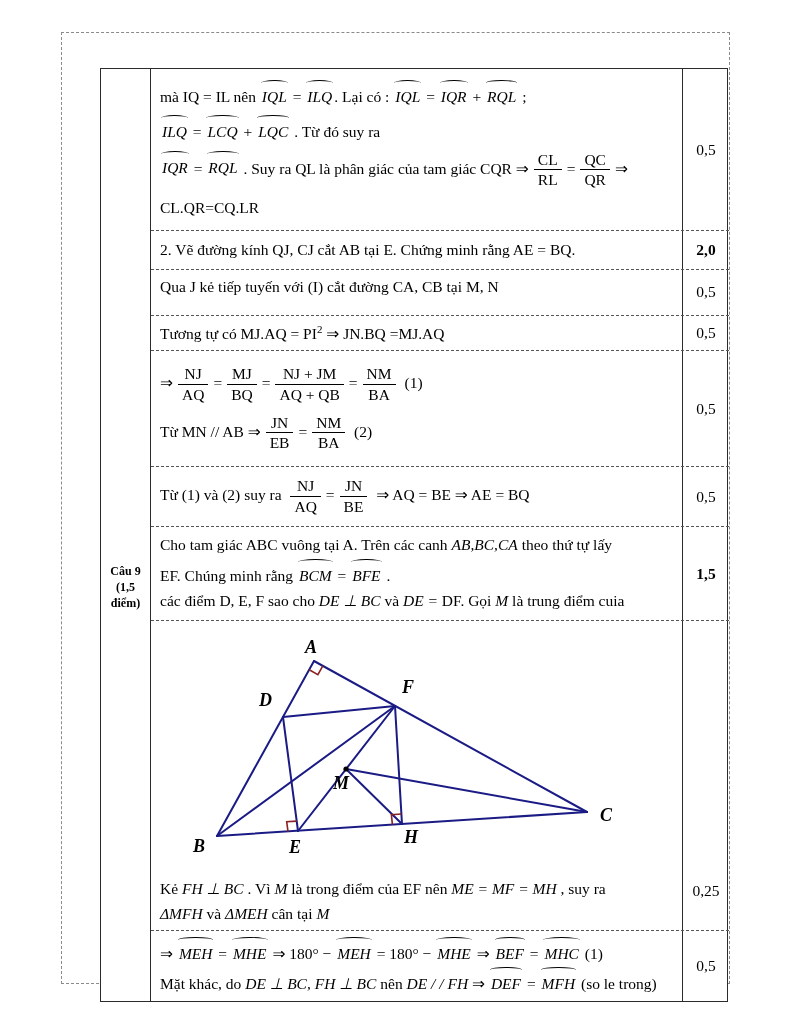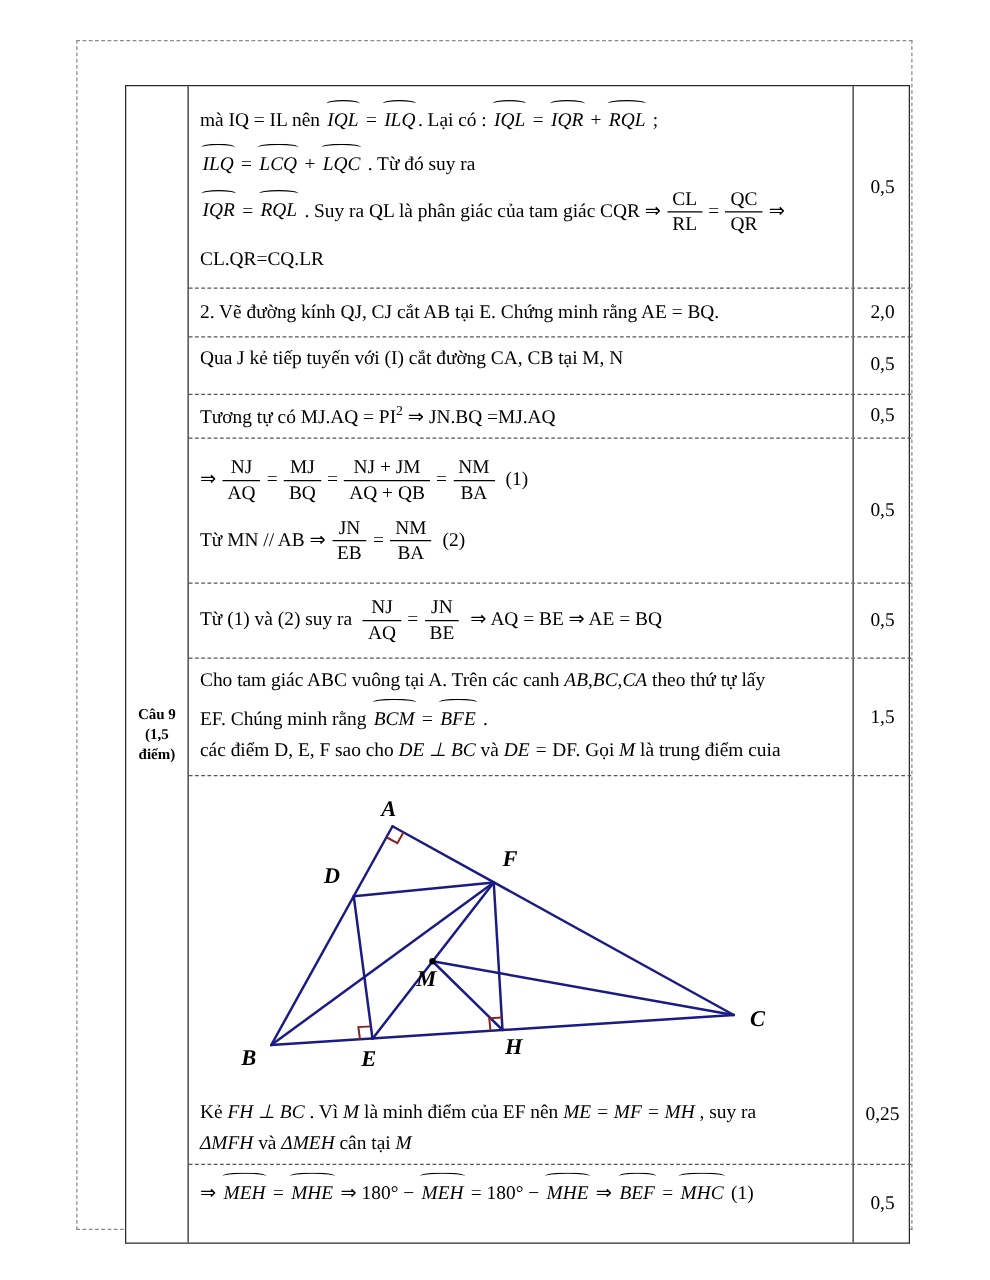--- a/index.html
+++ b/index.html
@@ -10,21 +10,21 @@
   }
   .page-frame { position:absolute; left:61px; top:32px; width:669px; height:952px; border:1px dashed #8a8a8a; }
   .doc-table { position:absolute; left:100px; top:68px; width:628px; border:1px solid #2b2b2b; display:flex; background:#fff; }
   .label-col { width:50px; flex-shrink:0; border-right:1px solid #2b2b2b; position:relative; }
   .cau-label { position:absolute; top:494px; left:0; width:100%; text-align:center; font-weight:bold; font-size:12px; line-height:1.35; }
   .rows-col { flex:1; display:flex; flex-direction:column; }
   .row { display:flex; border-bottom:1px dashed #555; }
   .row:last-child { border-bottom:none; }
   .cell { flex:1; padding:4px 10px 4px 9px; }
   .score { width:47px; flex-shrink:0; border-left:1px solid #2b2b2b; display:flex; align-items:center; justify-content:center; }
-  .score.bold { font-weight:normal; }
+  .score.bold { font-weight:bold; }
   .score.bottom { align-items:flex-end; padding-bottom:30px; }
   .r1 { min-height:136px; } .r2 { min-height:36px; } .r3 { min-height:46px; }
   .r4 { min-height:33px; } .r5 { min-height:112px; } .r6 { min-height:60px; }
   .r7 { min-height:94px; } .r8 { min-height:304px; } .r9 { min-height:62px; }
   .line { line-height:1.5; margin:3px 0; }
   .r1 .line { margin:7px 0; }
   .r5 .line { margin:10px 0; }
   .r6 .cell { display:flex; align-items:center; }
   .hat { position:relative; display:inline-block; font-style:italic; padding:5px 2px 0 2px; }
   .hat::before { content:""; position:absolute; top:0; left:1px; right:1px; height:5px; border-top:1.4px solid #000; border-radius:50% 50% 0 0; }
@@ -176,36 +176,39 @@
               <text x="428" y="192">C</text>
               <text x="87" y="77">D</text>
               <text x="230" y="64">F</text>
               <text x="117" y="224">E</text>
               <text x="232" y="214">H</text>
               <text x="161" y="160">M</text>
             </g>
           </svg>
         </div>
         <div class="line" style="margin:4px 0 1px;">
-          <span>Kẻ </span><span class="mi">FH ⊥ BC</span><span> . Vì </span><span class="mi">M</span><span> là minh điểm của EF nên </span><span class="mi">ME =  MF = MH</span><span> , suy ra</span>
+          <span>Kẻ </span><span class="mi">FH ⊥ BC</span><span> . Vì </span><span class="mi">M</span><span> là trong điểm của EF nên </span><span class="mi">ME =  MF = MH</span><span> , suy ra</span>
         </div>
         <div class="line" style="margin:1px 0;">
           <span class="mi">ΔMFH</span><span>  và  </span><span class="mi">ΔMEH</span><span>  cân tại </span><span class="mi">M</span>
         </div>
       </div>
       <div class="score bottom">
           <span>0,25</span>
         </div>
     </div>
 
     <div class="row r9">
       <div class="cell">
         <div class="line" style="margin:2px 0;">
           <span>⇒ </span><span class="hat">MEH</span><span> = </span><span class="hat">MHE</span><span> ⇒ 180° − </span><span class="hat">MEH</span><span> = 180° − </span><span class="hat">MHE</span><span> ⇒ </span><span class="hat">BEF</span><span> = </span><span class="hat">MHC</span><span> (1)</span>
         </div>
+        <div class="line" style="margin:2px 0;">
+          <span>Mặt khác, do </span><span class="mi">DE ⊥ BC, FH ⊥ BC</span><span> nên </span><span class="mi">DE / / FH</span><span> ⇒ </span><span class="hat">DEF</span><span> = </span><span class="hat">MFH</span><span> (so le trong)</span>
+        </div>
       </div>
       <div class="score">
           <span>0,5</span>
         </div>
     </div>
 
   </div>
 </div>
 
 </body></html>

